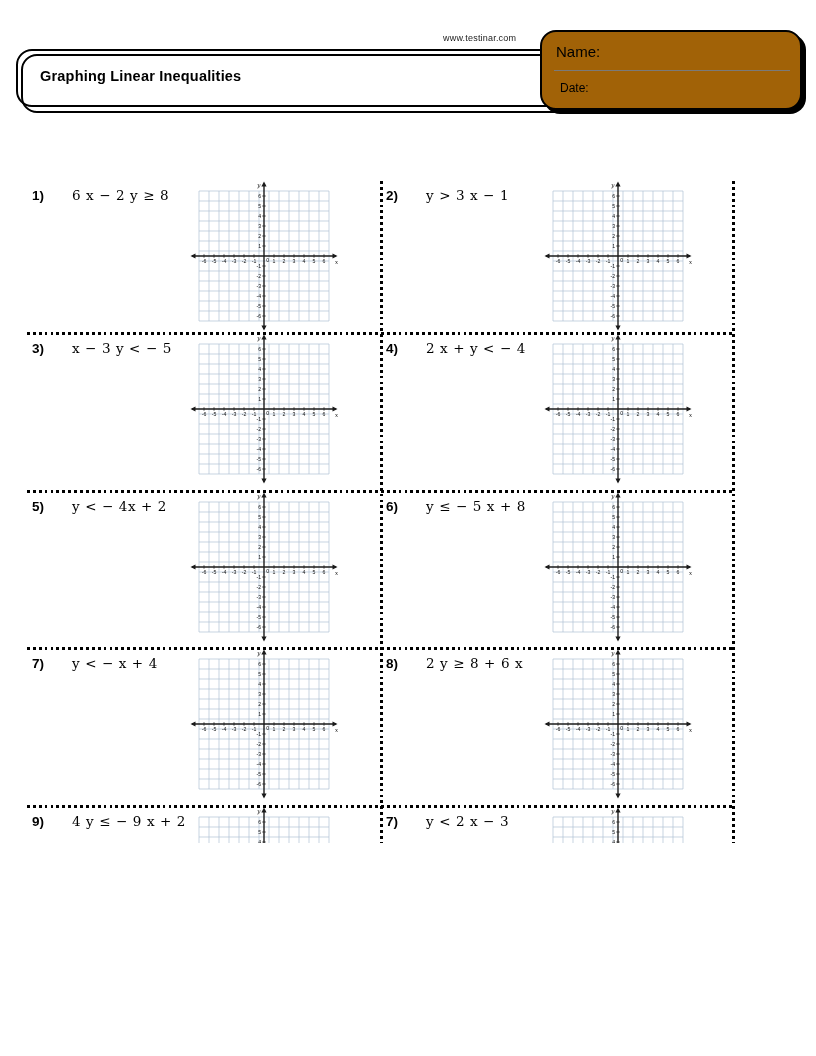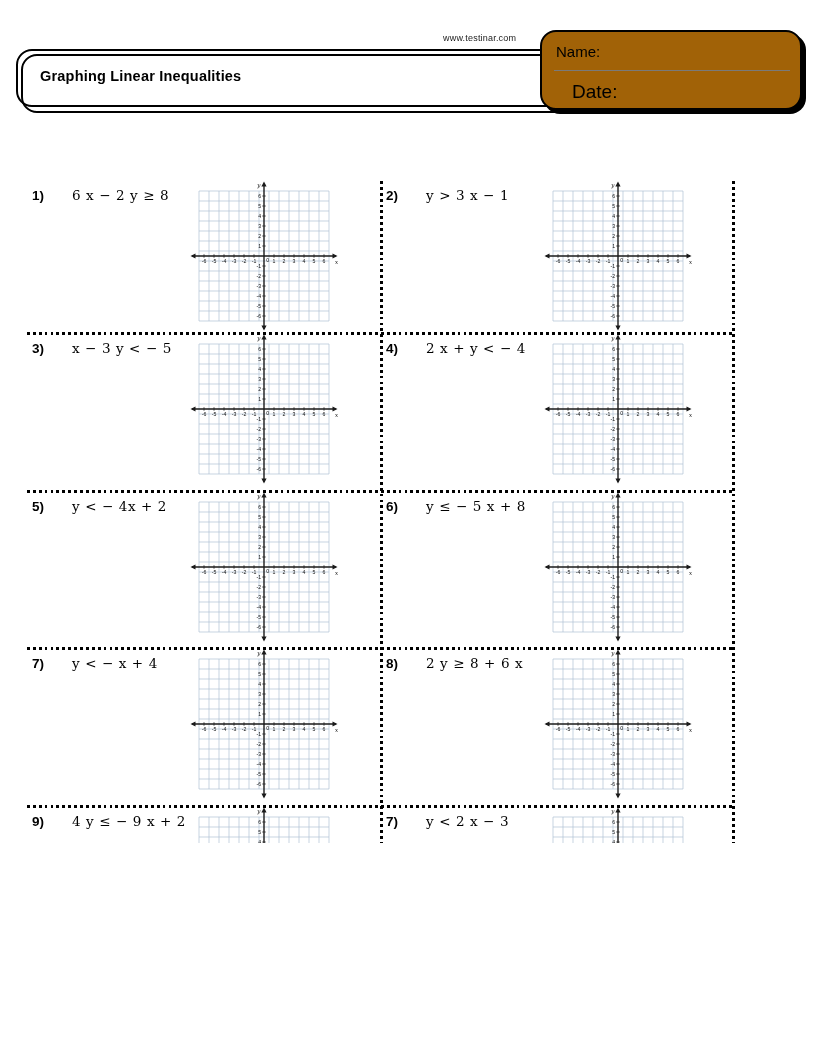--- a/index.html
+++ b/index.html
@@ -11,21 +11,21 @@
   .title-box{position:absolute;left:16px;top:49px;width:724px;height:54px;background:#fff;
              border:2.5px solid #000;border-radius:16px;z-index:1;padding-left:8px;}
   .title-box::after{content:"";position:absolute;inset:-2.5px;transform:translate(5px,5px);
              border:2.5px solid #000;border-radius:16px;z-index:-1;}
   .title-text{position:absolute;left:22px;top:17px;font-weight:bold;font-size:14.5px;letter-spacing:.2px;}
 
   .name-box{position:absolute;left:540px;top:22px;width:258px;height:76px;background:#a16207;
             border:2.5px solid #000;border-radius:16px;box-shadow:4px 4px 0 0 #000;z-index:5;margin-top:8px;}
   .name-label{position:absolute;left:14px;top:11px;font-size:15px;}
   .name-line{position:absolute;left:12px;right:10px;top:38px;height:1px;background:#7a7a7a;}
-  .date-label{position:absolute;left:30px;top:49px;font-size:19px;}
+  .date-label{position:absolute;left:18px;top:49px;font-size:12px;}
 
   .instruction{position:absolute;left:27px;top:130px;font-weight:bold;font-size:14px;letter-spacing:.1px;}
 
   
   .problems{position:absolute;left:27px;top:180px;width:708px;height:786px;
             display:grid;grid-template-columns:354px 354px;
             grid-template-rows:153px 158px 157px 158px 157px;}
   .cell{position:relative;}
   .prob-head{position:absolute;left:5px;top:7px;display:flex;align-items:baseline;white-space:nowrap;}
   .prob-num{font-weight:bold;font-size:13.5px;margin-right:12px;font-family:"Liberation Sans",sans-serif;}

